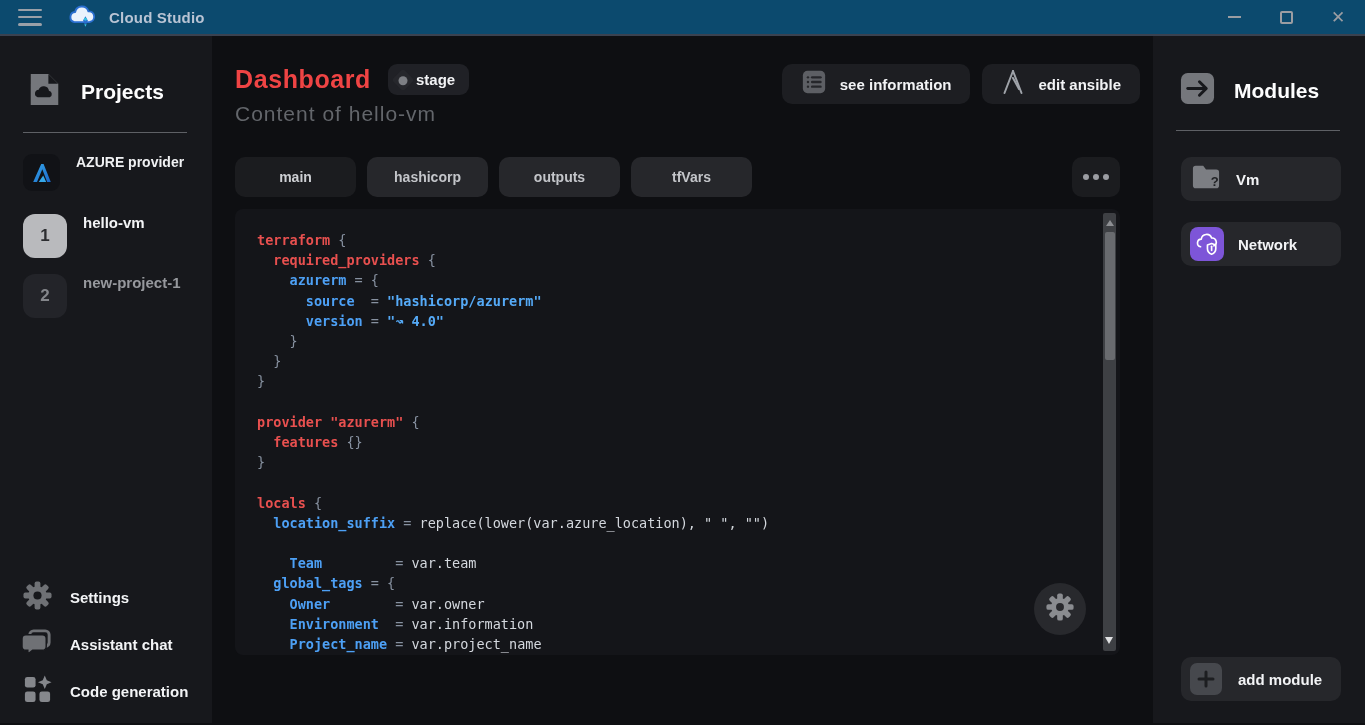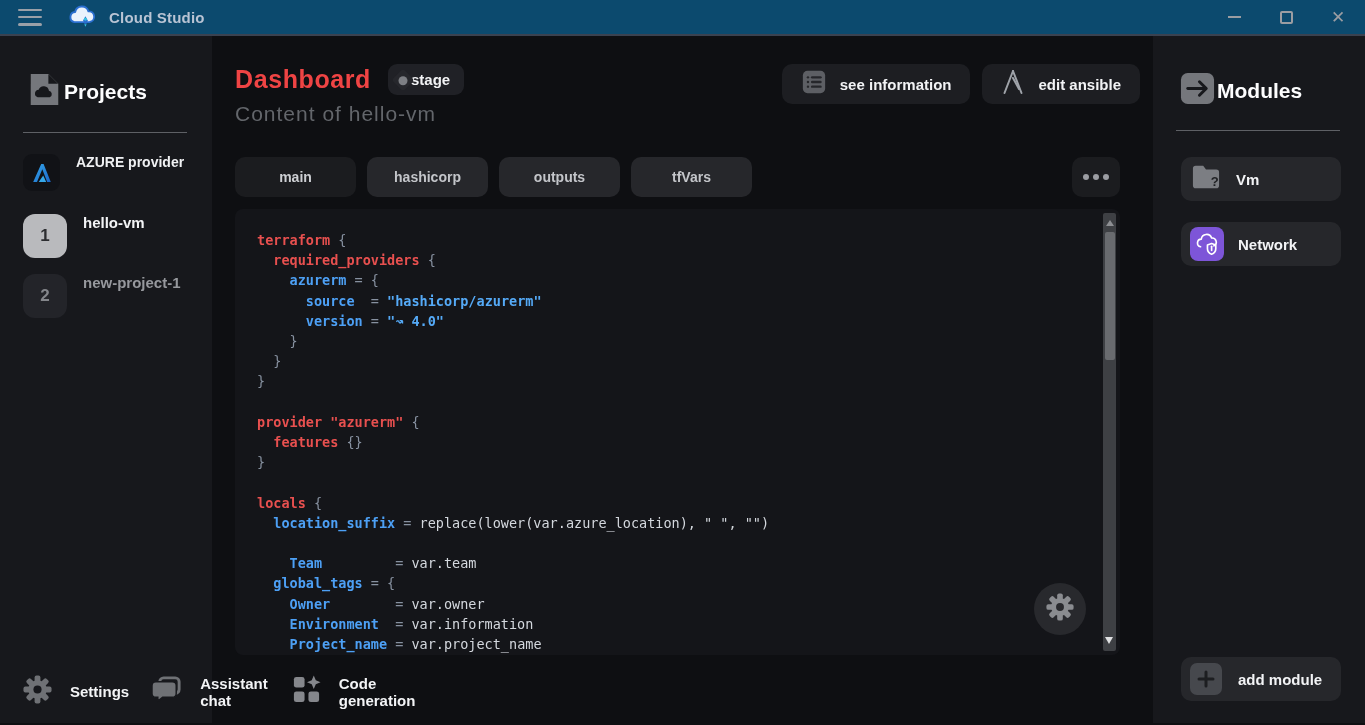--- a/index.html
+++ b/index.html
@@ -24,48 +24,48 @@
   .win-controls { margin-left: auto; display: flex; align-items: center; gap: 30px; margin-right: 16px; }
   .win-btn { width: 22px; height: 22px; display: flex; align-items: center; justify-content: center; cursor: pointer; }
   .wc-min { width: 13px; height: 2px; background: #9b9da2; }
   .wc-max { width: 13px; height: 13px; border: 2px solid #9b9da2; border-radius: 2px; }
   .wc-close { color: #9b9da2; font-size: 17px; line-height: 1; }
 
   .layout { display: flex; height: 687px; }
 
   
   .sidebar { width: 212px; background: #17181c; display: flex; flex-direction: column; flex-shrink: 0; }
-  .side-header { display: flex; align-items: center; padding-left: 25px; margin-top: 34px; }
+  .side-header { display: flex; align-items: center; gap: 17px; padding-left: 25px; margin-top: 34px; }
   .side-title { color: #fdfdfe; font-weight: 800; font-size: 21px; }
   .divider { height: 1px; background: #5e6065; margin: 19px 25px 0 23px; }
 
   .proj-item { display: flex; align-items: flex-start; gap: 16px; padding-left: 23px; cursor: pointer; }
   .azure-item { margin-top: 21px; }
   .azure-tile { width: 37px; height: 37px; border-radius: 9px; background: #111216;
     display: flex; align-items: center; justify-content: center; }
   .proj-label { font-weight: bold; font-size: 14px; color: #f0f1f3; }
   .num-badge { width: 44px; height: 44px; border-radius: 12px; display: flex; align-items: center;
     justify-content: center; font-weight: bold; font-size: 17px; }
   .proj-1 { margin-top: 23px; }
   .proj-2 { margin-top: 16px; }
   .badge-active { background: #b9babd; color: #2c2d30; }
   .badge-idle { background: #232429; color: #84868b; }
   .label-active { font-weight: bold; font-size: 15px; color: #f3f4f6; }
   .label-idle { font-weight: bold; font-size: 15px; color: #96989d; }
 
-  .side-footer { margin-top: auto; padding: 0 0 14px 22px; display: flex; flex-direction: row; gap: 23px; }
+  .side-footer { margin-top: auto; padding: 0 0 14px 22px; display: flex; flex-direction: column; gap: 12px; }
   .foot-item { display: flex; align-items: center; gap: 17px; cursor: pointer; }
   .foot-label { font-weight: bold; font-size: 15px; color: #f3f4f6; }
 
   
   .main { flex: 1; padding: 28px 13px 0 23px; display: flex; flex-direction: column; min-width: 0; }
   .main-header { display: flex; justify-content: space-between; align-items: flex-start; }
   .title-row { display: flex; align-items: center; gap: 17px; }
   .page-title { font-size: 25px; font-weight: 700; color: #ef4444; letter-spacing: .6px; }
-  .stage-badge { display: flex; align-items: center; background: #202126;
+  .stage-badge { display: flex; align-items: center; gap: 5px; background: #202126;
     border-radius: 9px; padding: 7px 14px 7px 7px; cursor: default; }
   .diamond { width: 16px; height: 16px; transform: rotate(45deg); background: #26272c;
     border-radius: 3px; display: flex; align-items: center; justify-content: center; }
   .diamond i { width: 9px; height: 9px; border-radius: 50%; background: #7d7f84; transform: rotate(-45deg); }
   .stage-label { color: #f2f3f5; font-weight: bold; font-size: 15px; }
   .subtitle { color: #63666b; font-size: 21px; margin-top: 7px; letter-spacing: 1px; }
 
   .header-actions { display: flex; gap: 12px; }
   .action-btn { height: 40px; background: #1d1e22; border-radius: 10px; display: flex;
     align-items: center; gap: 13px; padding: 0 19px; cursor: pointer; }

